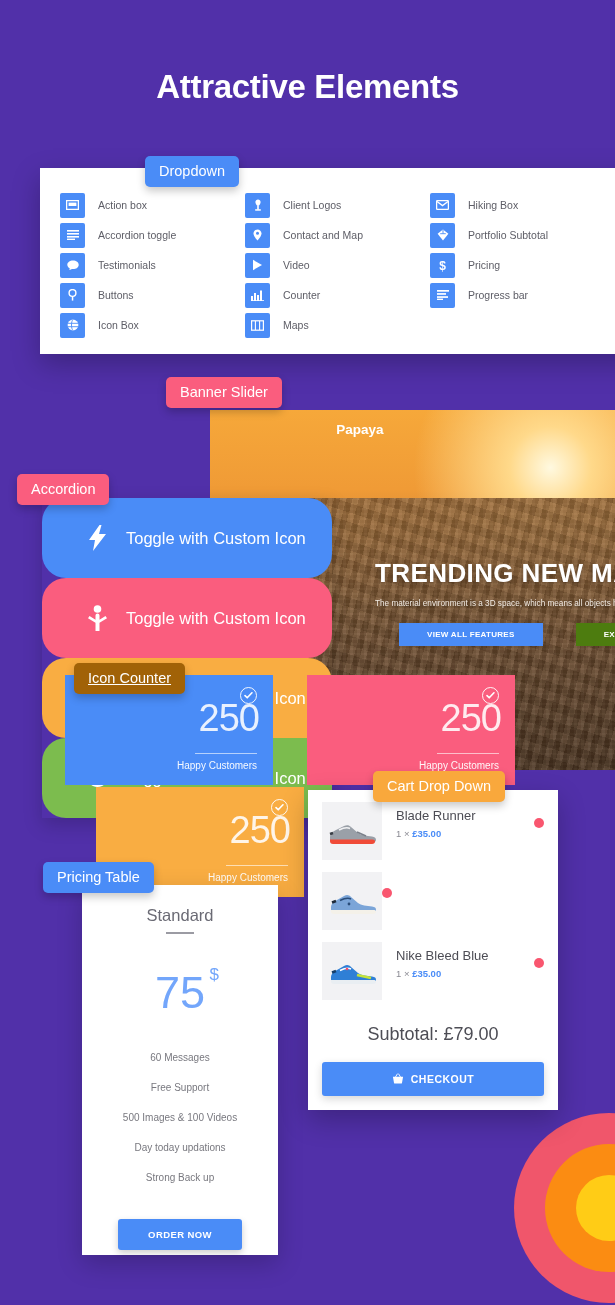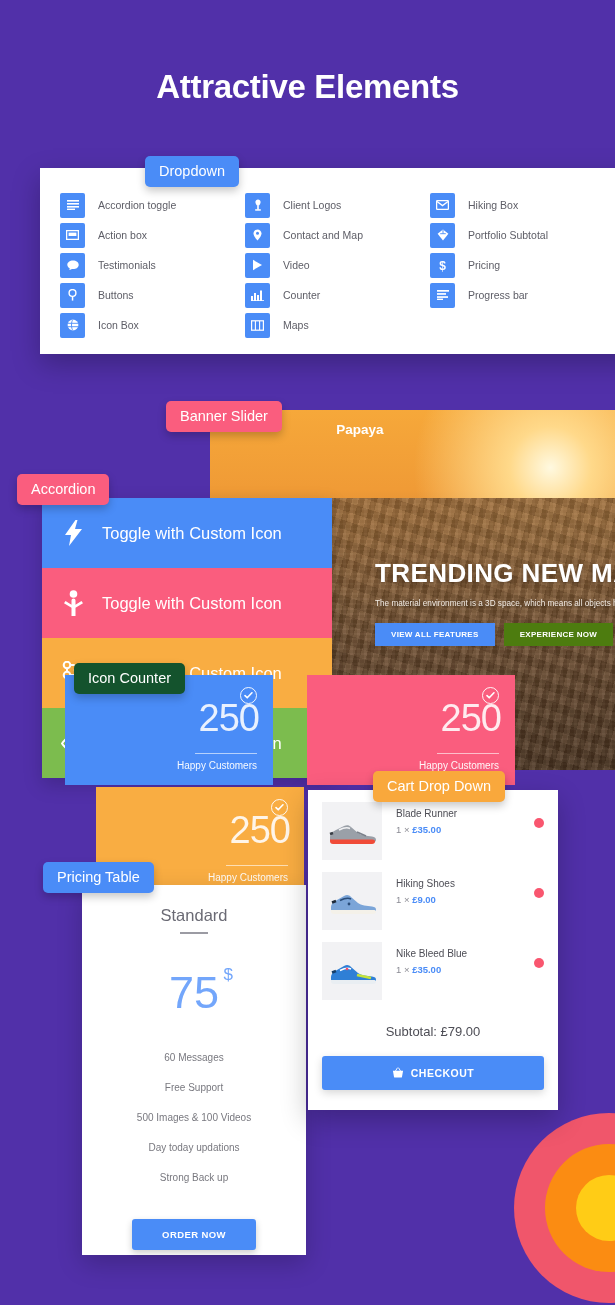--- a/index.html
+++ b/index.html
@@ -25,21 +25,21 @@
     border-radius: 5px;
     color: #fff;
     font-size: 14.5px;
     padding: 7px 14px 8px 14px;
     white-space: nowrap;
     box-shadow: 0 4px 9px rgba(0,0,0,0.22);
     z-index: 60;
   }
   .tag.blue { background: #4a8cf7; }
   .tag.pink { background: #fa5d7e; }
-  .tag.green { background: #14532d; }
+  .tag.green { background: #a16207; text-decoration: underline; }
   .tag.orange { background: #f9a83c; }
 
   
   .dropdown-panel {
     position: absolute; left: 40px; top: 168px;
     width: 600px; height: 186px;
     background: #ffffff;
     box-shadow: 0 10px 26px rgba(0,0,0,0.25);
     z-index: 20;
   }
@@ -114,37 +114,39 @@
   }
   .banner-sub {
     margin-top: 10px;
     color: #f3ece4; font-size: 8.2px;
     white-space: nowrap;
     text-shadow: 0 1px 3px rgba(0,0,0,0.4);
   }
   .banner-btns { margin-top: 15px; display: flex; gap: 9px; }
   .banner-btn {
     font-size: 8px; font-weight: bold; color: #fff;
-    padding: 7px 16px;
+    padding: 7px 28px;
     white-space: nowrap;
     letter-spacing: 0.3px;
+    margin-left: 24px;
   }
   .banner-btn.b1 { background: #4a8cf7; }
   .banner-btn.b2 { background: #4d7c0f; }
 
   
   .accordion {
     position: absolute; left: 42px; top: 498px;
     width: 290px; z-index: 24;
     box-shadow: 0 7px 18px rgba(0,0,0,0.18);
   }
   .acc-row {
-    height: 70px; display: flex; align-items: center;
-    padding-left: 16px;
+    height: 80px; display: flex; align-items: center;
+    padding-left: 40px;
     overflow: hidden;
+    border-radius: 24px;
   }
   .acc-row.r1 { background: #4a8cf7; }
   .acc-row.r2 { background: #fa5d7e; }
   .acc-row.r3 { background: #f9ad42; }
   .acc-row.r4 { background: #7cbc4e; }
   .acc-ico {
     width: 30px; flex: 0 0 30px; color: #fff;
     display: flex; align-items: center; justify-content: center;
   }
   .acc-label {
@@ -181,21 +183,21 @@
     font-size: 10px; color: rgba(255,255,255,0.95);
     white-space: nowrap;
   }
   #counter-a { left: 65px; top: 675px; background: #4a8cf7; }
   #counter-b { left: 307px; top: 675px; background: #fa5d7e; }
   #counter-c { left: 96px; top: 787px; background: #f9ad42; width: 208px; }
 
   
   .pricing {
     position: absolute; left: 82px; top: 885px;
-    width: 224px; height: 370px;
+    width: 196px; height: 370px;
     background: #fff;
     box-shadow: 0 9px 24px rgba(0,0,0,0.2);
     z-index: 42;
     text-align: center;
   }
   .pricing-title {
     margin-top: 21px;
     font-size: 16.5px; color: #6a6a74; font-weight: normal;
   }
   .pricing-rule { width: 28px; height: 2px; background: #9b9ba3; margin: 7px auto 0; }
@@ -234,29 +236,29 @@
     z-index: 46;
     padding: 12px 14px 0 14px;
   }
   .cart-item { display: flex; align-items: flex-start; height: 70px; }
   .cart-thumb {
     width: 60px; height: 58px; flex: 0 0 60px;
     background: #f2f2f4;
     position: relative; overflow: hidden;
   }
   .cart-info { margin-left: 14px; flex: 1; padding-top: 6px; }
-  .cart-name { font-size: 10px; color: #4d4d55; }
+  .cart-name { font-size: 13px; color: #4d4d55; }
   .cart-qty { font-size: 9.5px; color: #8a8a93; margin-top: 5px; }
   .cart-qty b { color: #4a8cf7; font-weight: bold; }
   .cart-remove {
     width: 10px; height: 10px; border-radius: 50%;
     background: #f9566f; margin-top: 16px; flex: 0 0 10px;
   }
   .cart-subtotal {
-    text-align: center; font-size: 13px; color: #4d4d55;
+    text-align: center; font-size: 18px; color: #4d4d55;
     margin-top: 12px;
   }
   .cart-checkout {
     margin-top: 17px;
     background: #4a8cf7; color: #fff;
     font-size: 10.5px; font-weight: bold;
     letter-spacing: 0.5px;
     height: 34px; border-radius: 3px;
     display: flex; align-items: center; justify-content: center;
     gap: 7px;
@@ -290,39 +292,39 @@
 
 <div id="stage">
 
   <div class="page-title">Attractive Elements</div>
 
   <div class="dropdown-panel">
     <div class="dd-cols" id="dd-cols">
         <div class="dd-col">
           <div class="dd-item">
             <span class="dd-ico">
+              <svg width="13" height="10" viewBox="0 0 13 10">
+                <rect x="0.6" y="0.6" width="11.8" height="8.8" fill="none" stroke="#fff" stroke-width="1.3"></rect>
+                <rect x="2.6" y="2.6" width="7.8" height="3.4" fill="#fff"></rect>
+              </svg>
+            </span>
+            <span class="dd-label">Action box</span>
+          </div>
+          <div class="dd-item">
+            <span class="dd-ico">
               <svg width="12" height="10" viewBox="0 0 12 10">
                 <g fill="#fff">
                   <rect y="0" width="12" height="1.6"></rect>
                   <rect y="3" width="12" height="1.6"></rect>
                   <rect y="6" width="12" height="1.6"></rect>
                   <rect y="8.6" width="8" height="1.4"></rect>
                 </g>
               </svg>
             </span>
             <span class="dd-label">Accordion toggle</span>
-          </div>
-          <div class="dd-item">
-            <span class="dd-ico">
-              <svg width="13" height="10" viewBox="0 0 13 10">
-                <rect x="0.6" y="0.6" width="11.8" height="8.8" fill="none" stroke="#fff" stroke-width="1.3"></rect>
-                <rect x="2.6" y="2.6" width="7.8" height="3.4" fill="#fff"></rect>
-              </svg>
-            </span>
-            <span class="dd-label">Action box</span>
           </div>
           <div class="dd-item">
             <span class="dd-ico">
               <svg width="12" height="11" viewBox="0 0 12 11">
                 <path d="M6 0.4C2.8.4.3 2.3.3 4.7c0 1.5 1 2.9 2.5 3.7-.1.8-.6 1.6-.6 1.6s1.7-.4 2.6-1c.4.1.8.1 1.2.1 3.2 0 5.7-1.9 5.7-4.4S9.2.4 6 .4z" fill="#fff"></path>
               </svg>
             </span>
             <span class="dd-label">Testimonials</span>
           </div>
           <div class="dd-item">
@@ -447,21 +449,21 @@
     <div class="banner-brand">Papaya</div>
     <div class="banner-copy">
       <div class="banner-h1">TRENDING NEW MATERIAL</div>
       <div class="banner-sub">The material environment is a 3D space, which means all objects have x, y, and z</div>
       <div class="banner-btns">
         <div class="banner-btn b1">VIEW ALL FEATURES</div>
         <div class="banner-btn b2">EXPERIENCE NOW</div>
       </div>
     </div>
   </div>
-  <div class="tag pink" style="left:166px; top:401px;">Banner Slider</div>
+  <div class="tag pink" style="left:166px; top:377px;">Banner Slider</div>
 
   <div class="accordion" id="accordion">
       <div class="acc-row r1">
         <span class="acc-ico">
           <svg width="17" height="26" viewBox="0 0 17 26">
             <path d="M10.5 0L0 15h6L4 26 17 9h-7l2.5-9z" fill="#fff"></path>
           </svg>
         </span>
         <span class="acc-label">Toggle with Custom Icon</span>
       </div>
@@ -552,24 +554,20 @@
         </div>
         <div class="cart-item">
           <div class="cart-thumb">
             <svg class="shoe" viewBox="0 0 50 26">
               <path d="M4 19c0-3 2-5 6-7l7-4c3-1.6 5-1 7 1l7 6c3 2.5 9 3 14 3.5 3 .4 4 1.5 4 3.3 0 1.6-1.3 2.4-3.5 2.4H7c-2 0-3-1.2-3-3z" fill="#7ba5d8"></path>
               <path d="M4 22h42.5c1.8 0 2.5.6 2.5 1.8 0 1.3-1 2.2-3 2.2H7c-2 0-3-1.1-3-2.8z" fill="#f4f1e9"></path>
               <path d="M13 12.5c4-2 8-3 11-1.5" stroke="#2a4d7a" stroke-width="1.6" fill="none"></path>
               <circle cx="22" cy="16" r="1.4" fill="#2a4d7a"></circle>
               <path d="M9 13l-4 1.5" stroke="#1d2a3a" stroke-width="2.6" fill="none"></path>
             </svg>
-          </div>
-          <div class="cart-info">
-            <div class="cart-name">Hiking Shoes</div>
-            <div class="cart-qty"><span>1 × </span><b>£9.00</b></div>
           </div>
           <div class="cart-remove"></div>
         </div>
         <div class="cart-item">
           <div class="cart-thumb">
             <svg class="shoe" viewBox="0 0 50 26">
               <path d="M4 19c0-3 2-5 6-7l7-4c3-1.6 5-1 7 1l7 6c3 2.5 9 3 14 3.5 3 .4 4 1.5 4 3.3 0 1.6-1.3 2.4-3.5 2.4H7c-2 0-3-1.2-3-3z" fill="#2f7fd6"></path>
               <path d="M4 22h42.5c1.8 0 2.5.6 2.5 1.8 0 1.3-1 2.2-3 2.2H7c-2 0-3-1.1-3-2.8z" fill="#e9eef2"></path>
               <path d="M30 17l14 3" stroke="#c4e33a" stroke-width="2.6" fill="none"></path>
               <path d="M13 12.5c4-2 8-3 11-1.5" stroke="#ffffff" stroke-width="1.5" fill="none"></path>

